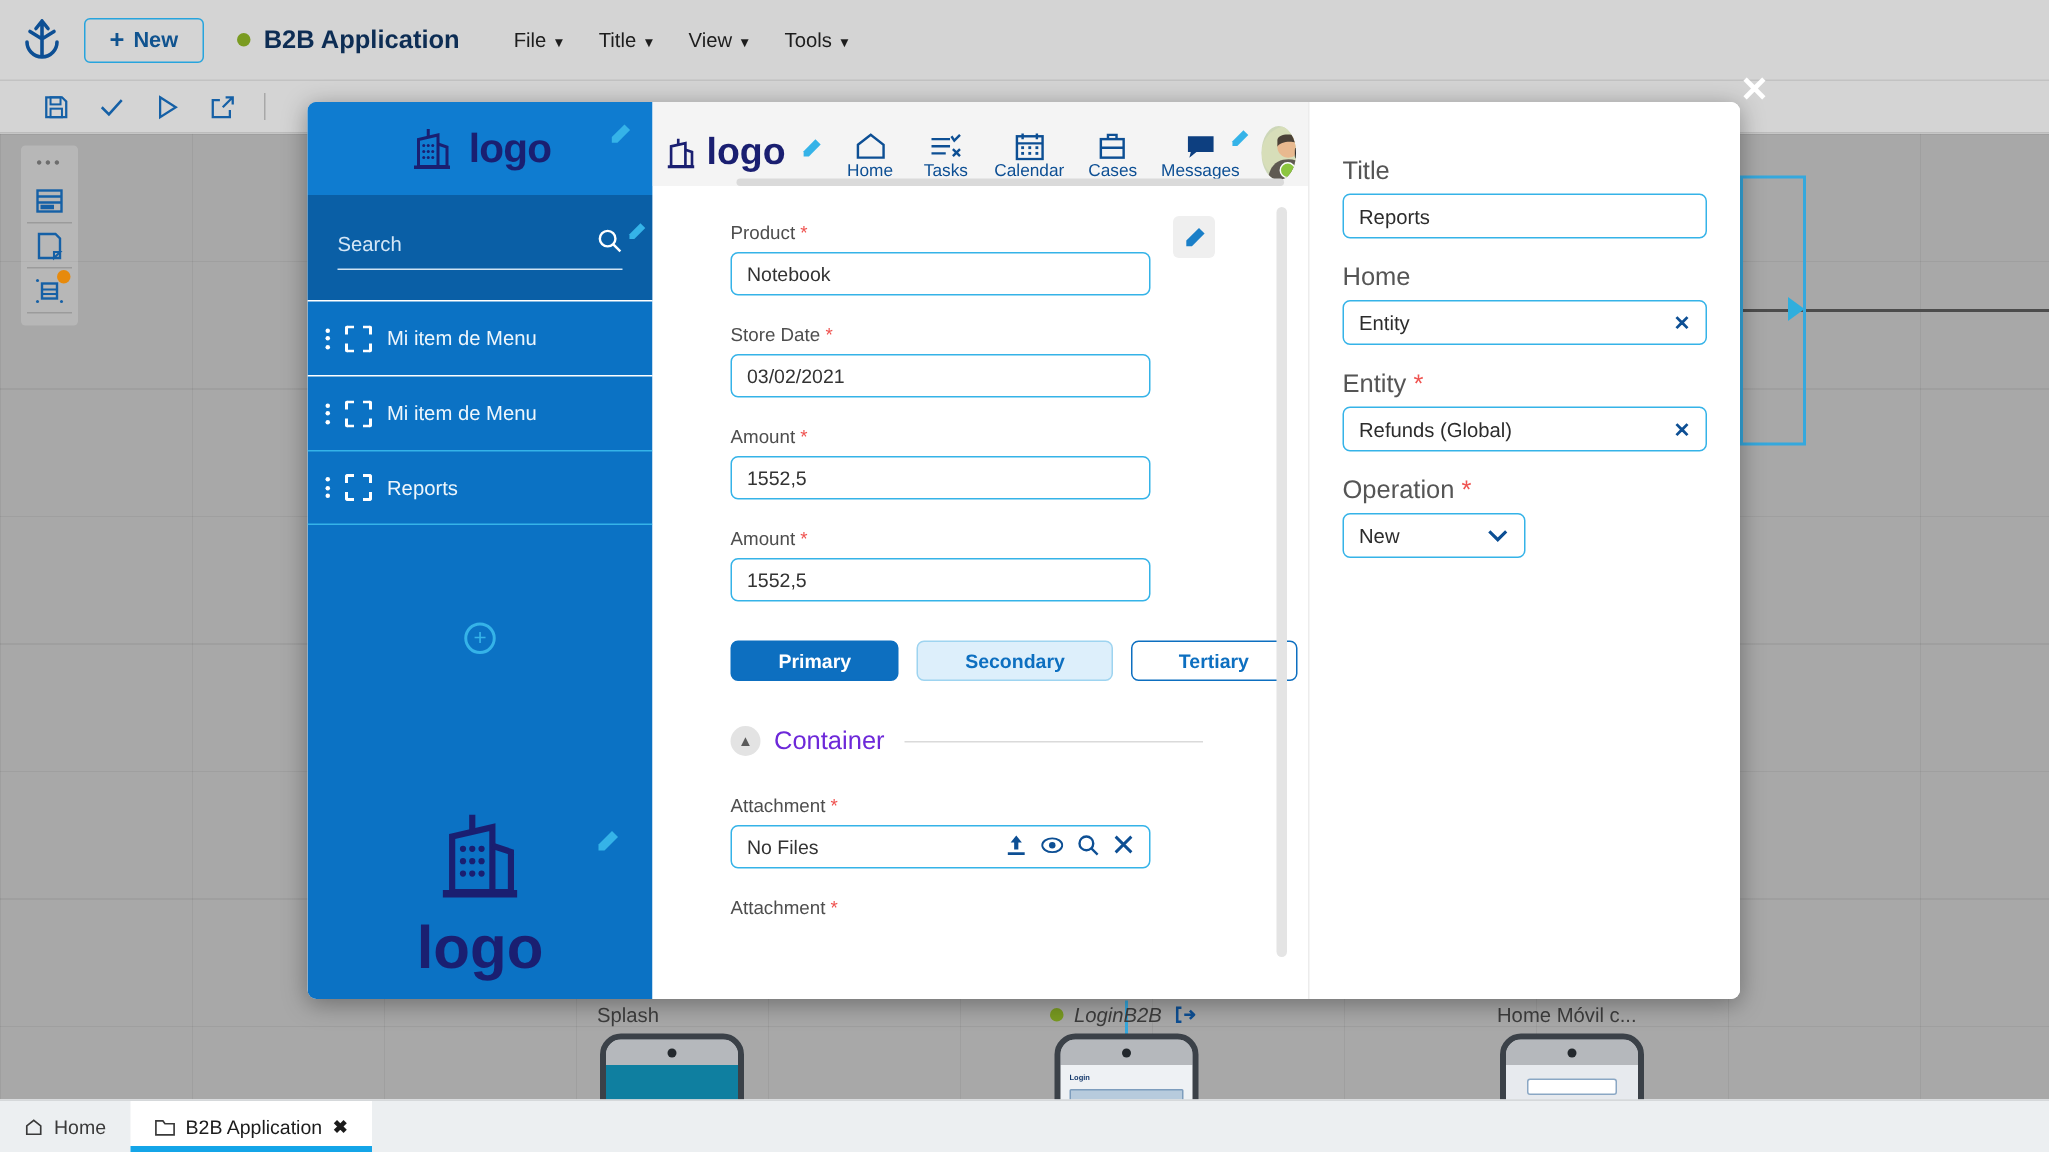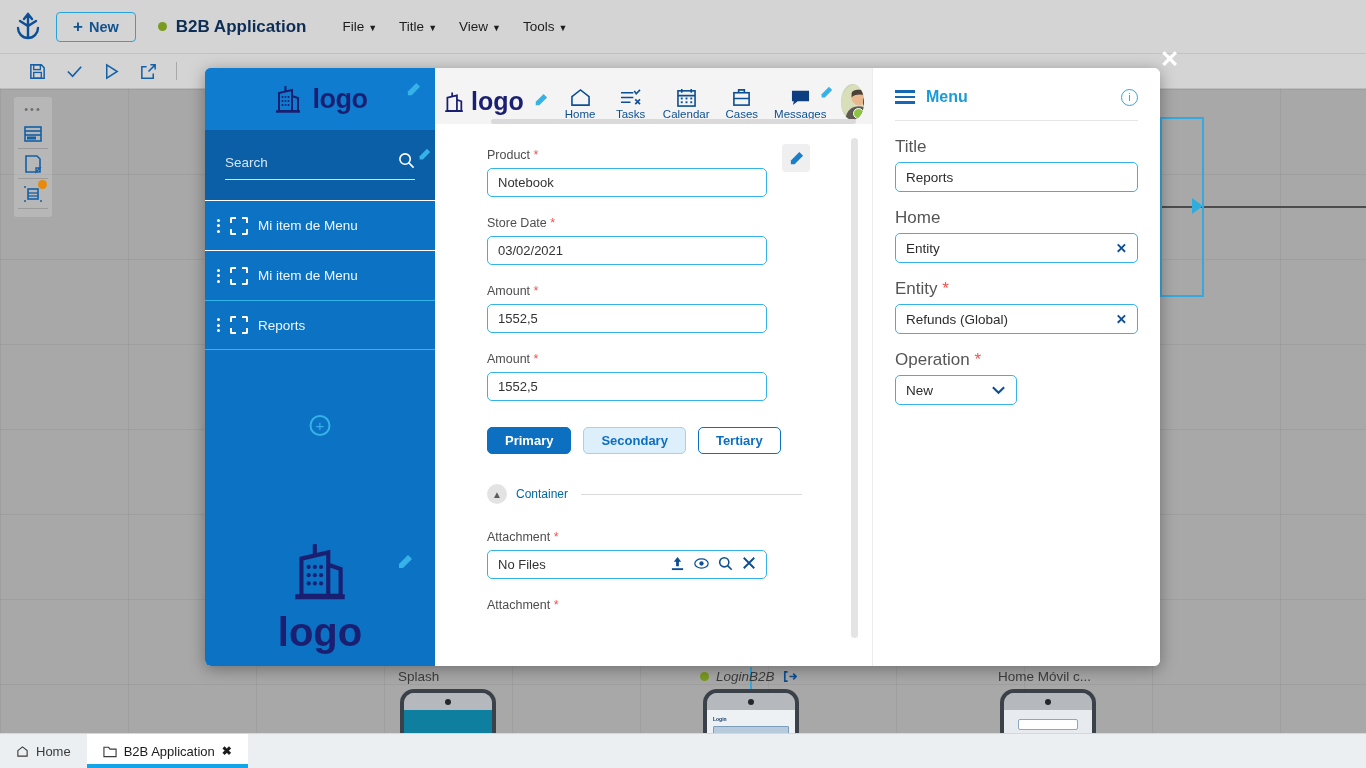--- a/index.html
+++ b/index.html
@@ -141,29 +141,29 @@
   .req{ color:#ef5350; }
   .finput{
     width:280px; height:29px; border:1px solid #35b3e8; border-radius:5px;
     display:flex; align-items:center; padding:0 10px; font-size:13px; color:#333; background:#fff;
   }
   .editbtn{
     position:absolute; right:62px; top:20px; width:28px;height:28px;background:#efefef;
     border-radius:4px; display:flex;align-items:center;justify-content:center; cursor:pointer;
   }
   .btnrow{ display:flex; gap:12px; margin:26px 0 30px 0;}
-  .bt{ height:27px; padding:0 17px; border-radius:5px; font-size:13px; font-weight:bold;
+  .bt{ height:27px; padding:0 31px; border-radius:5px; font-size:13px; font-weight:bold;
     display:flex;align-items:center;justify-content:center;cursor:pointer;}
   .bt.primary{ background:#0d6fc0; color:#fff; border:1px solid #0d6fc0;}
   .bt.secondary{ background:#ddeffb; color:#0d6fc0; border:1px solid #9ed4f0;}
   .bt.tertiary{ background:#fff; color:#0d6fc0; border:1px solid #0d6fc0;}
   .container-hdr{ display:flex; align-items:center; gap:9px; margin-bottom:26px;}
   .chev-circle{ width:20px;height:20px;border-radius:50%;background:#e3e3e3;color:#5a5a5a;
     display:flex;align-items:center;justify-content:center;font-size:10px;cursor:pointer;}
-  .container-hdr .ctitle{ color:#0369a1; font-size:12px;}
+  .container-hdr .ctitle{ color:#6d28d9; font-size:17px;}
   .container-hdr .rule{ flex:1; height:1px; background:#dadada; margin-left:4px; margin-right:40px;}
   .attach-icons{ margin-left:auto; display:flex; gap:9px; color:#0d4f94; align-items:center;}
   .fp-scroll{ position:absolute; right:14px; top:70px; width:7px; height:500px;
     background:#e4e4e4; border-radius:4px; cursor:pointer;}
 
   
   #proppanel{ width:288px; flex:none; background:#fff; border-left:1px solid #ececec; padding:20px 22px;}
   .pp-hdr{ display:flex; align-items:center; gap:11px; padding-bottom:14px; border-bottom:1px solid #e6e6e6;}
   .pp-hdr .t{ color:#1a9ad9; font-size:16px; font-weight:bold;}
   .burger{ display:flex; flex-direction:column; gap:3px; cursor:pointer;}
@@ -618,29 +618,20 @@
         <div class="flabel">
           <span>Attachment</span>
           <span class="req">*</span>
         </div>
       </div>
     </div>
     <div class="fp-scroll"></div>
   </div>
 
   <div id="proppanel">
-    <div class="pp-hdr">
-      <span class="burger">
-          <i></i>
-          <i></i>
-          <i></i>
-        </span>
-      <span class="t">Menu</span>
-      <span class="infoico">i</span>
-    </div>
 
     <div class="pfield">
       <div class="plabel">Title</div>
       <div class="pinput">
         <span>Reports</span>
       </div>
     </div>
 
     <div class="pfield">
       <div class="plabel">Home</div>

